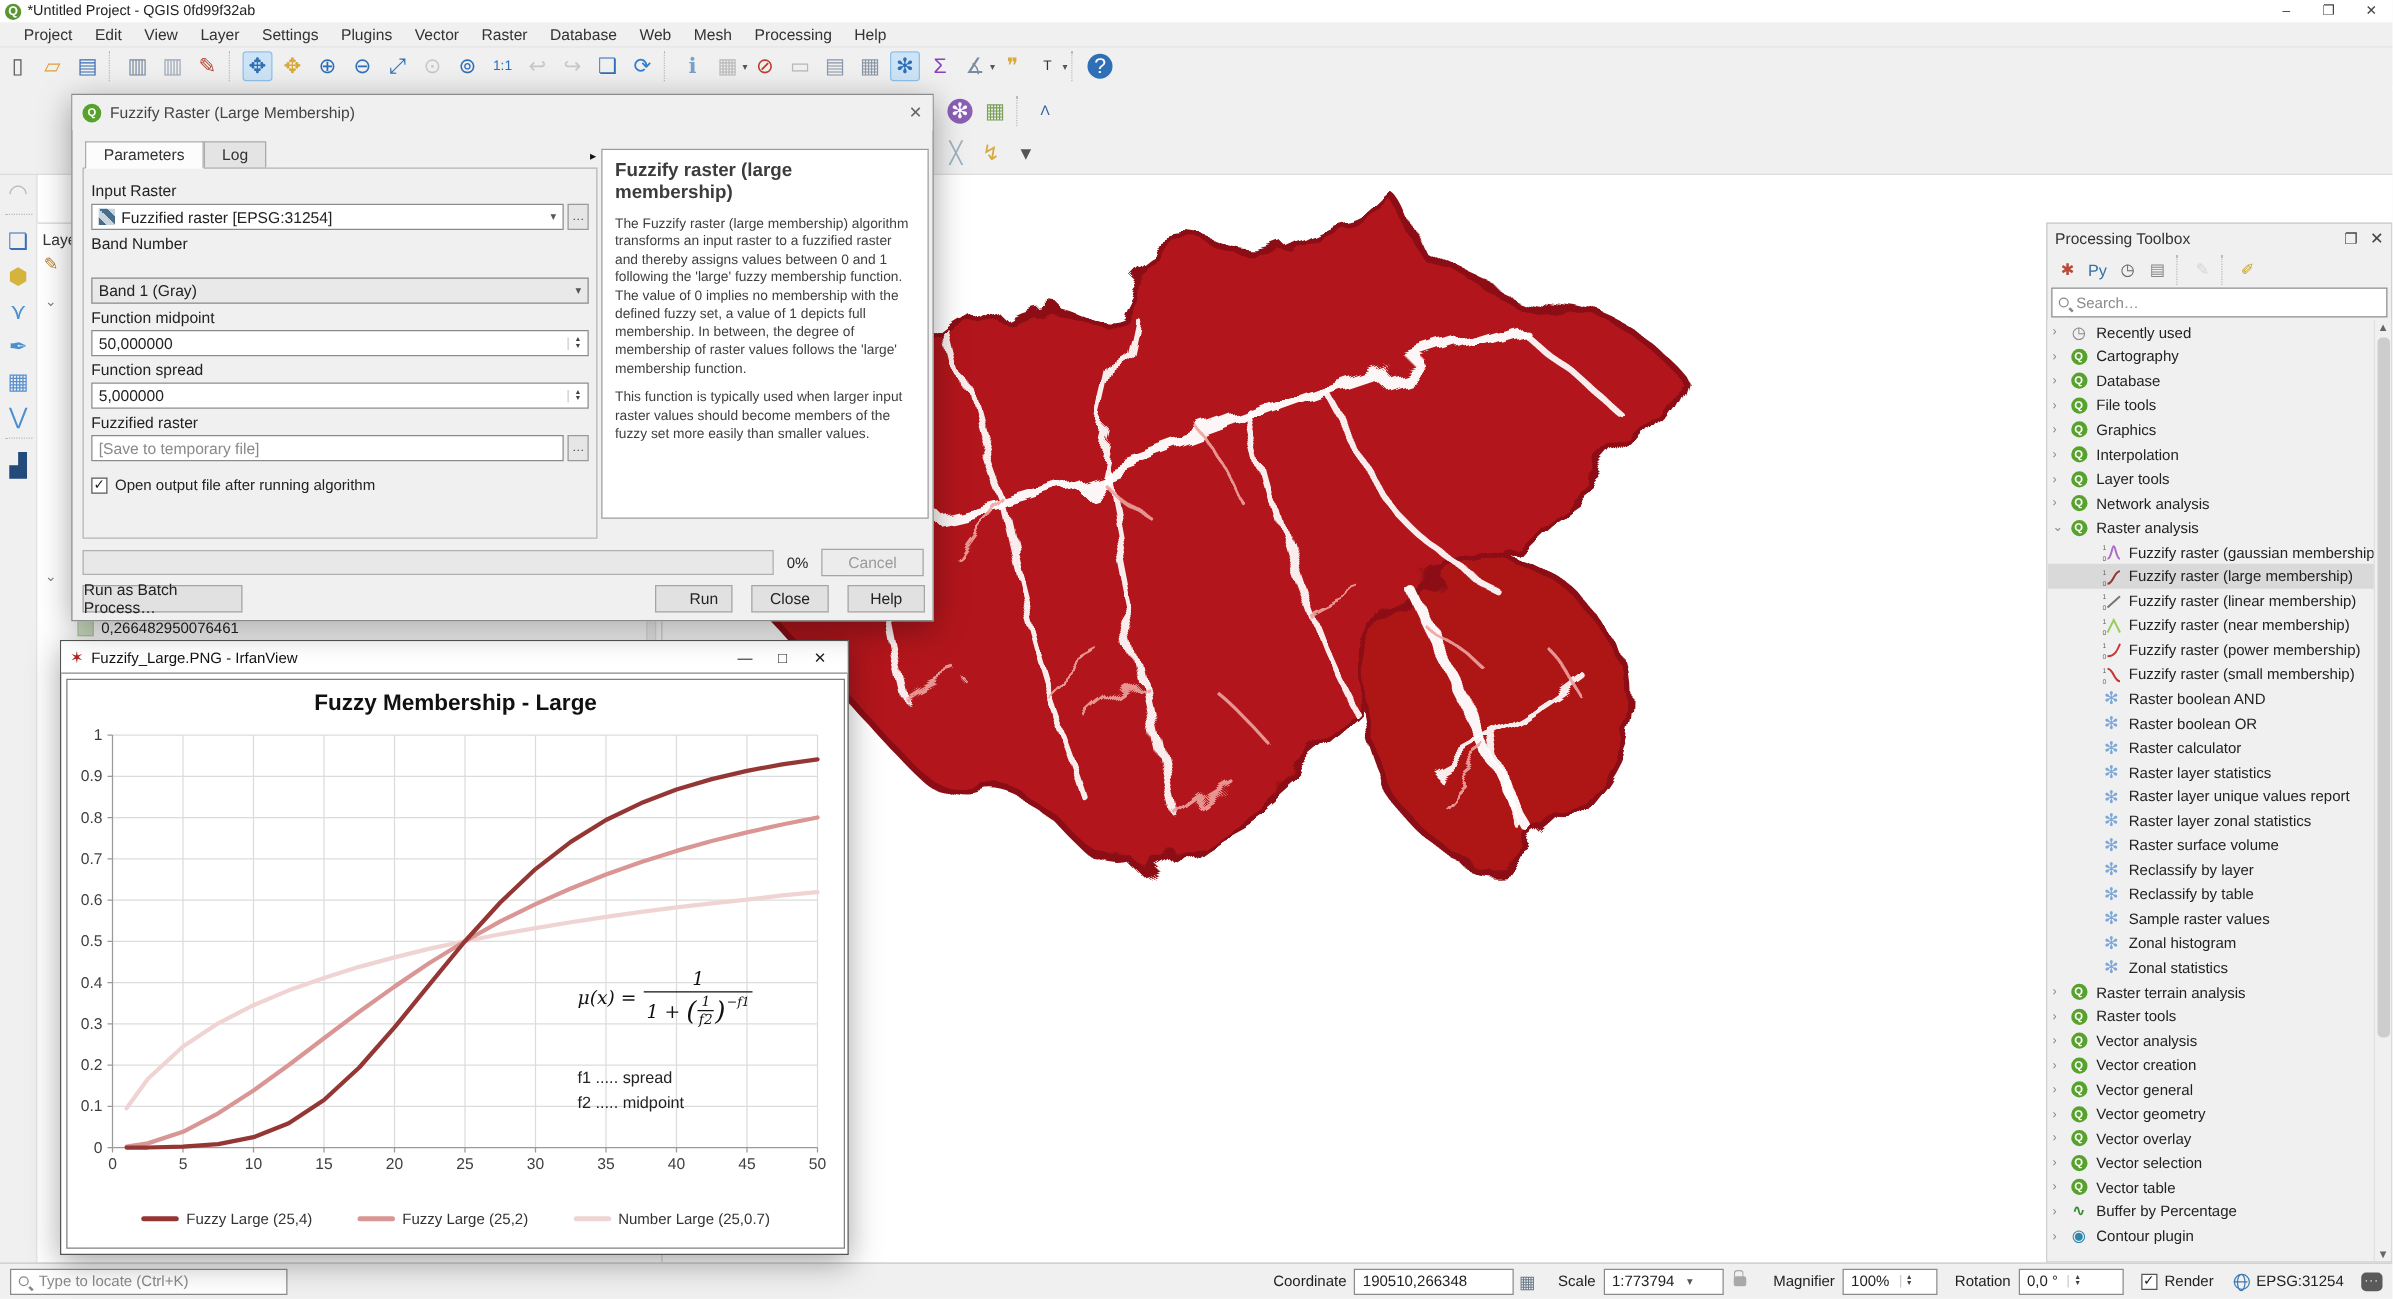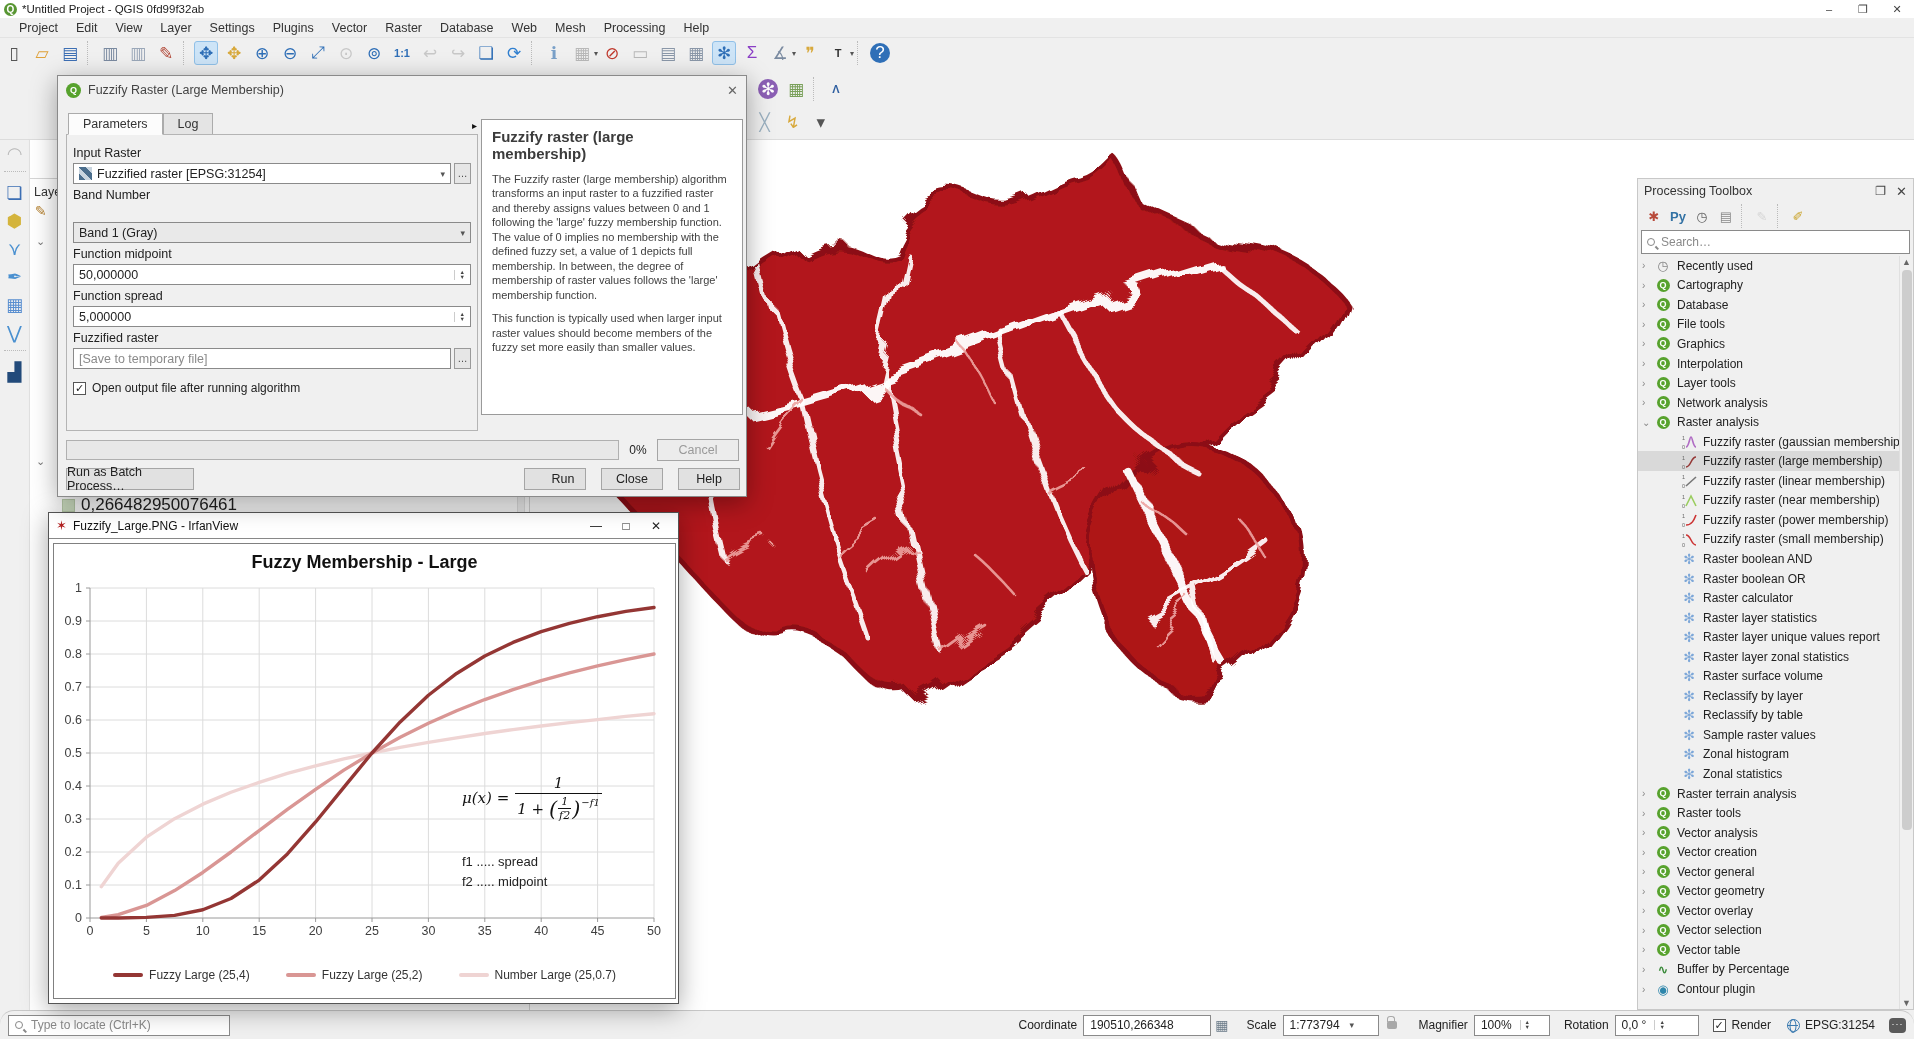--- a/index.html
+++ b/index.html
@@ -21,21 +21,21 @@
     display:flex; align-items:center; padding-left:10px; }
   #menubar .mi { padding:0 9px; font-size:12.5px; color:#333; }
 
   
   .tbrow { position:absolute; left:0; width:100%; background:#f0f0f0; display:flex; align-items:center; }
   #tb1 { top:37px; height:31px; border-top:1px solid #e3e3e3; }
   #tb2 { top:72px; height:34px; }
   #tb3 { top:106px; height:34px; border-bottom:1px solid #dcdcdc; }
   .tb-icon { width:24px; height:24px; margin:1px 2px; display:flex; align-items:center; justify-content:center;
     font-size:17px; border-radius:3px; position:relative; }
-  .tb-icon.small-txt { font-size:11px; font-weight:bold; }
+  .tb-icon.small-txt { font-size:11px; font-weight:normal; }
   .tb-icon.active { background:#cde4f7; border:1px solid #90c0e8; }
   .tb-icon.disabled { opacity:.38; }
   .tb-icon.roundbg { border-radius:50%; width:20px; height:20px; margin:3px 4px; }
   .tb-sep { width:6px; height:24px; border-left:1px dotted #bbb; margin:0 3px; }
   .tb-dd { font-size:8px; color:#555; margin-left:-2px; }
   .tb-spacer { width:612px; height:100%; }
   .mini-spin { width:26px; height:20px; background:#fff; border:1px solid #999; display:flex;
     flex-direction:column; align-items:flex-end; justify-content:center; font-size:6px; color:#555; padding-right:2px; }
   .mini-select { height:20px; background:#e8e8e8; border:1px solid #999; display:flex; align-items:center;
     padding:0 5px; font-size:12px; color:#222; margin:0 3px; }
@@ -52,21 +52,21 @@
   #leftdock .dk-sep { width:22px; height:5px; border-top:1px dotted #bbb; margin:3px 0; }
 
   
   #layers { position:absolute; left:30px; top:38px; width:500px; height:832px; background:#fff;
     border-top:1px solid #d5d5d5; border-right:1px solid #d5d5d5; }
   #layers .pnl-title { font-size:12.5px; color:#333; padding:6px 0 4px 4px; }
   #layers .brush { font-size:14px; color:#b5812f; padding-left:5px; }
   #layers .chev { position:absolute; left:6px; font-size:11px; color:#777; }
   #legend-frag { position:absolute; left:32px; top:316px; display:flex; align-items:center; }
   #legend-frag .sw { width:13px; height:13px; background:#cfe0c3; border:1px solid #b9ccab; margin-right:6px; }
-  #legend-frag .txt { font-size:17px; color:#222; }
+  #legend-frag .txt { font-size:12px; color:#222; }
   #layers .vsb { position:absolute; right:4px; top:30px; bottom:8px; width:8px; background:#f2f2f2; border:1px solid #e2e2e2; }
 
   
   #toolbox { position:absolute; right:0; top:38px; width:277px; height:832px; background:#f0f0f0;
     border:1px solid #c8c8c8; display:flex; flex-direction:column; }
   #toolbox .tb-title { height:24px; display:flex; align-items:center; padding:0 6px; }
   #toolbox .tb-title .t { font-size:12.5px; color:#333; }
   #toolbox .tb-title .ic { margin-left:auto; font-size:12px; color:#444; }
   #toolbox .tb-title .ic2 { margin-left:10px; font-size:13px; color:#444; }
   #tbx-tools { height:26px; display:flex; align-items:center; padding:0 4px; }
@@ -148,21 +148,21 @@
   .fr2 .n2 { border-bottom:1px solid #111; padding:0 3px; }
   .paren { font-size:21px; font-weight:normal; }
   #formula sup { font-size:10px; margin-left:1px; transform:translateY(-6px); }
   #formula-notes { position:absolute; left:408px; top:308px; font-size:13px; color:#222; line-height:1.5; }
   #chart-legend { position:absolute; left:0; bottom:16px; width:100%; display:flex; justify-content:center; gap:36px; }
   .lg-item { display:flex; align-items:center; font-size:12px; color:#333; }
   .lg-line { width:30px; height:3.5px; margin-right:6px; border-radius:2px; }
 
   
   #statusbar { position:absolute; left:0; top:1010px; width:100%; height:29px; background:#f0f0f0;
-    border-top:1px solid #c8c8c8; display:flex; align-items:center; padding:0 8px;border-radius:14px; }
+    border-top:1px solid #c8c8c8; display:flex; align-items:center; padding:0 8px; }
   #locate { width:222px; height:21px; background:#fff; border:1px solid #8a8a8a; display:flex; align-items:center; padding:0 6px; }
   #locate .ph { color:#8a8a8a; margin-left:8px; font-size:12px; }
   .sb-label { font-size:12px; color:#222; margin:0 6px 0 14px; }
   .sb-box { height:21px; background:#fff; border:1px solid #8a8a8a; display:flex; align-items:center; padding:0 6px; font-size:12px; }
   .sb-box .car { margin-left:10px; font-size:9px; color:#555; }
   .sb-box .spn { margin-left:8px; display:flex; flex-direction:column; font-size:5.5px; color:#444; line-height:5px; border-left:1px solid #ccc; padding-left:4px; }
   .sb-icon { font-size:14px; color:#6a7a88; margin:0 4px; }
   .lockic { width:10px; height:8px; background:#a8a8a8; border-radius:2px; position:relative; margin:0 8px; }
   .lockic::before { content:''; position:absolute; width:6px; height:5px; border:1.5px solid #a8a8a8;
     border-bottom:none; border-radius:3px 3px 0 0; top:-5px; left:0.5px; }

